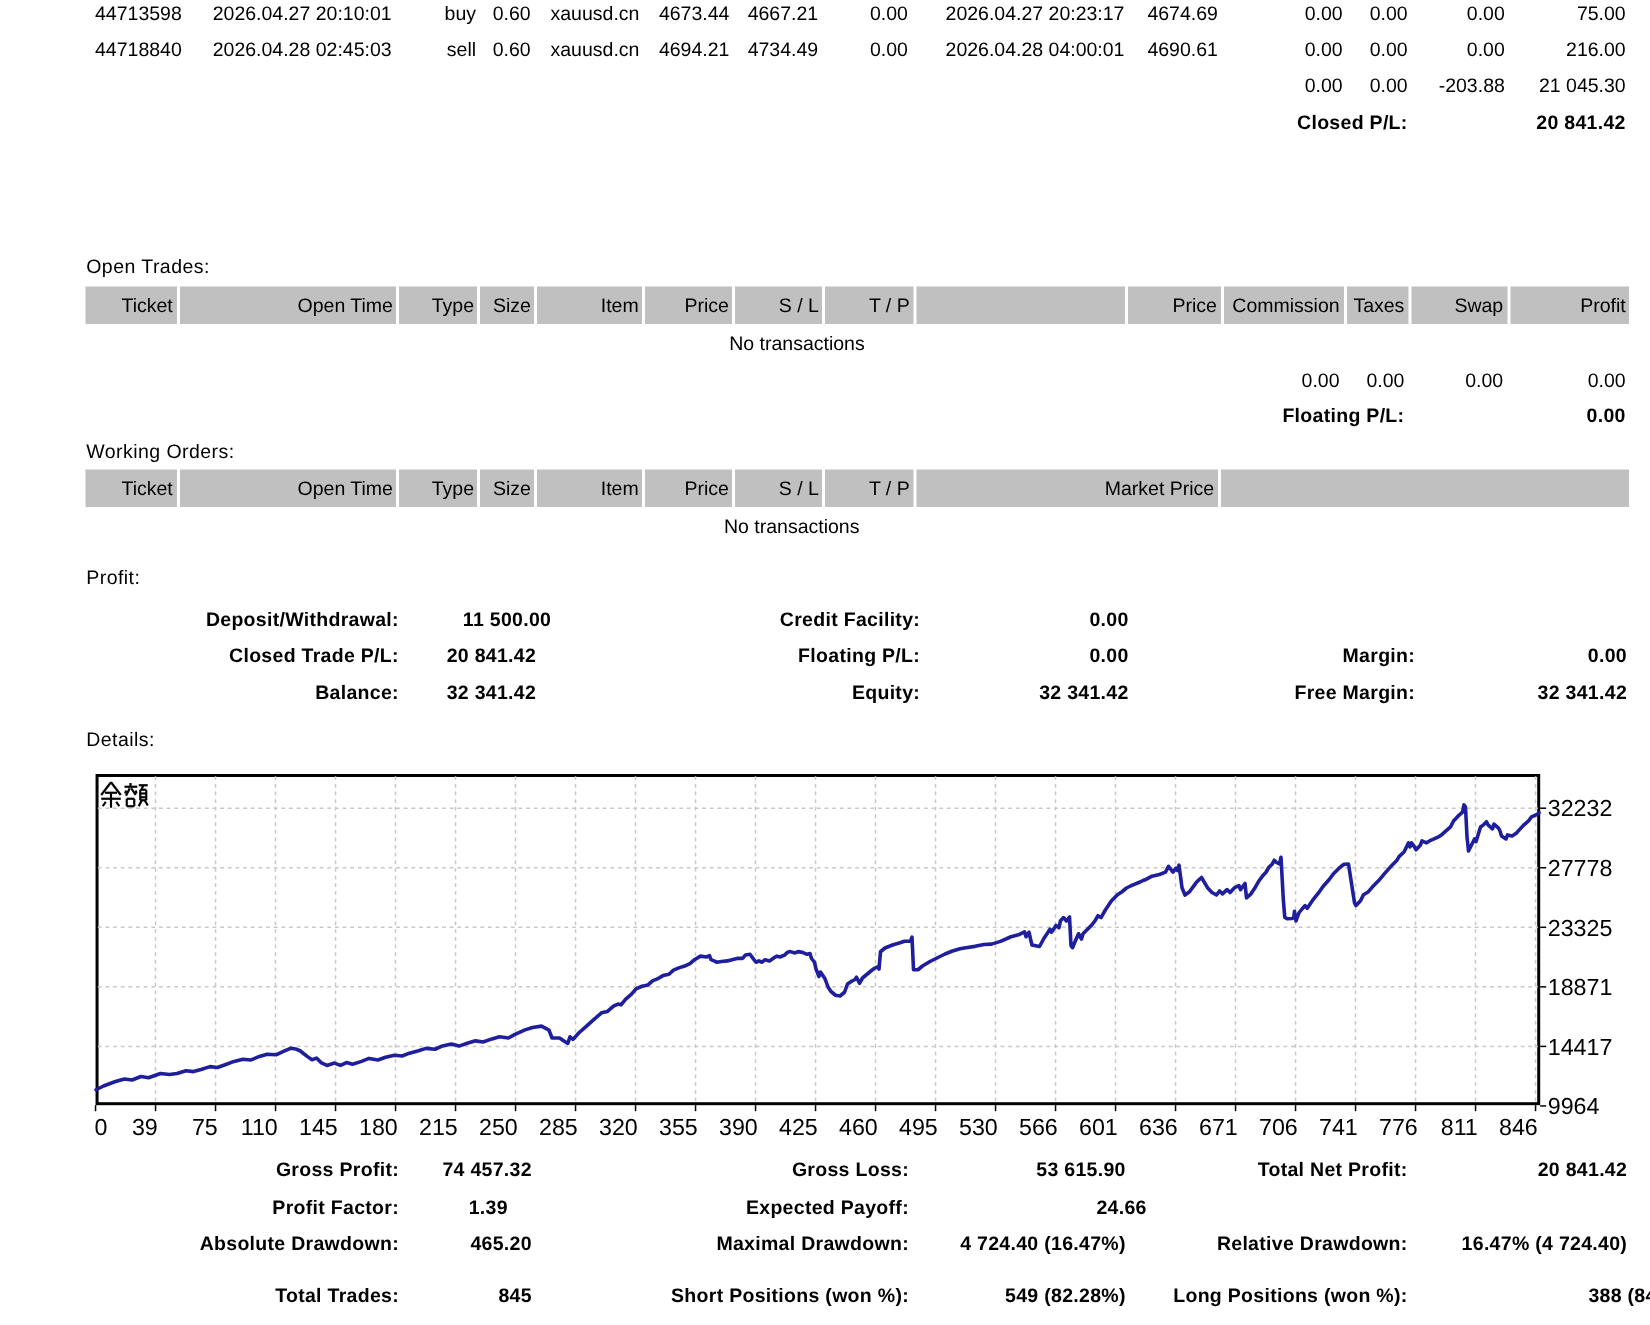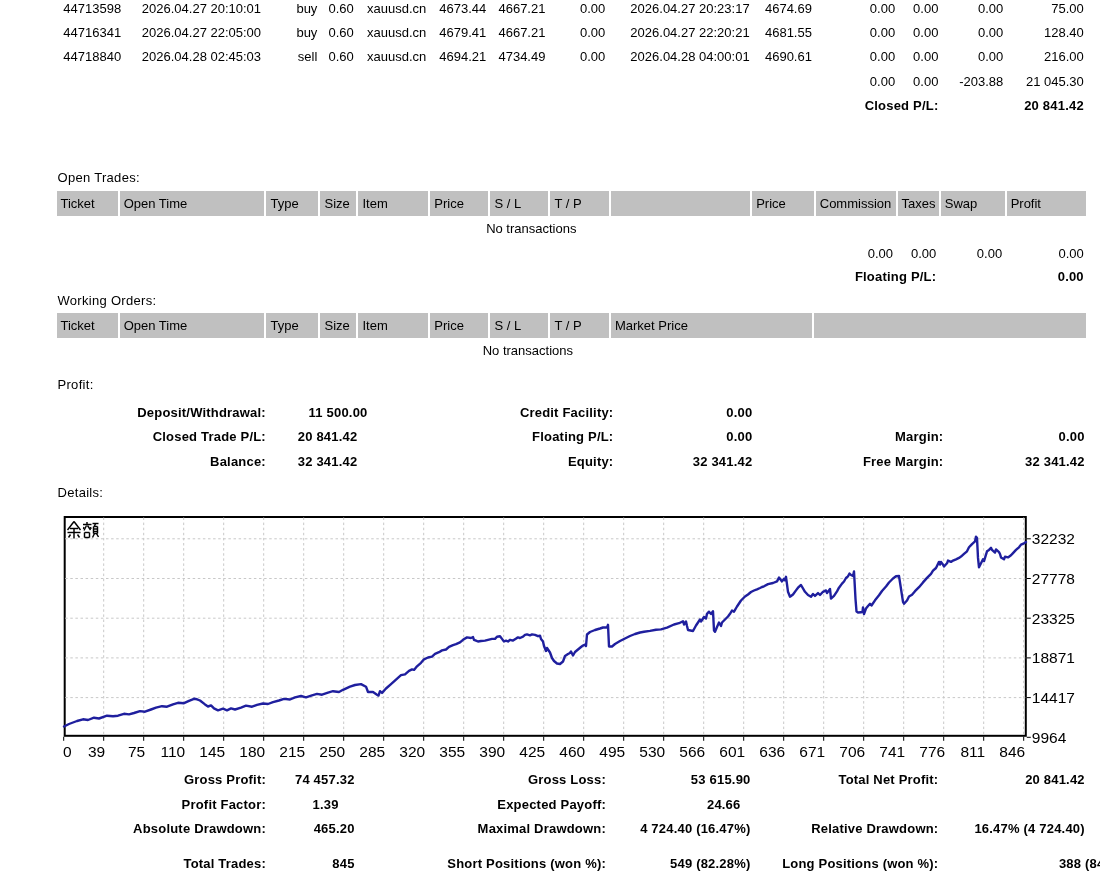--- a/index.html
+++ b/index.html
@@ -1,19 +1,19 @@
 <!DOCTYPE html>
 <html><head><meta charset="utf-8"><title>Statement</title><style>
 * { margin:0; padding:0; box-sizing:border-box; }
 html,body { width:1100px; height:883px; background:#fff; overflow:hidden; }
 body { position:relative; font-family:"Liberation Sans",sans-serif; font-size:13px; color:#000; }
 .abs { position:absolute; }
 table { border-collapse:separate; border-spacing:2px 1px; table-layout:fixed; position:absolute; left:54.5px; }
 td { height:23.4px; padding:0 2.5px 0 4px; text-align:right; white-space:nowrap; overflow:hidden; vertical-align:middle; }
-tr.h td { background:#c0c0c0; text-align:left; height:24.4px; }
+tr.h td { background:#c0c0c0; text-align:right; height:24.4px; }
 tr.g td { background:#e0e0e0; }
 tr.b td { font-weight:bold; letter-spacing:0.2px; }
 .lbl { position:absolute; left:57.5px; font-weight:normal; letter-spacing:0.3px; line-height:16px; }
 .srow { position:absolute; height:23.4px; line-height:23.4px; font-weight:bold; }
 .srow div { position:absolute; text-align:right; letter-spacing:0.2px; white-space:nowrap; }
 .gd { stroke:#c8c8c8; stroke-width:1; stroke-dasharray:2.5 2.6; fill:none; }
 .tk { stroke:#000; stroke-width:1; }
 .ct { font-family:"Liberation Sans",sans-serif; font-size:15.5px; fill:#000; }
 </style></head><body>
 
@@ -43,36 +43,20 @@
         <td>xauusd.cn</td>
         <td>4673.44</td>
         <td>4667.21</td>
         <td>0.00</td>
         <td>2026.04.27 20:23:17</td>
         <td>4674.69</td>
         <td>0.00</td>
         <td>0.00</td>
         <td>0.00</td>
         <td>75.00</td>
-      </tr>
-      <tr>
-        <td>44716341</td>
-        <td>2026.04.27 22:05:00</td>
-        <td>buy</td>
-        <td>0.60</td>
-        <td>xauusd.cn</td>
-        <td>4679.41</td>
-        <td>4667.21</td>
-        <td>0.00</td>
-        <td>2026.04.27 22:20:21</td>
-        <td>4681.55</td>
-        <td>0.00</td>
-        <td>0.00</td>
-        <td>0.00</td>
-        <td>128.40</td>
       </tr>
       <tr>
         <td>44718840</td>
         <td>2026.04.28 02:45:03</td>
         <td>sell</td>
         <td>0.60</td>
         <td>xauusd.cn</td>
         <td>4694.21</td>
         <td>4734.49</td>
         <td>0.00</td>
@@ -339,21 +323,21 @@
     <div style="left:266.0px;width:88.6px">74&nbsp;457.32</div>
     <div style="left:354.6px;width:251.4px">Gross Loss:</div>
     <div style="left:606.0px;width:144.5px">53&nbsp;615.90</div>
     <div style="left:750.5px;width:187.9px">Total Net Profit:</div>
     <div style="left:938.4px;width:146.4px">20&nbsp;841.42</div>
   </div>
 <div class="srow" style="top:792.7px">
     <div style="left:56.5px;width:209.5px">Profit Factor:</div>
     <div style="left:250px;width:88.6px">1.39</div>
     <div style="left:354.6px;width:251.4px">Expected Payoff:</div>
-    <div style="left:596px;width:144.5px">24.66</div>
+    <div style="left:620px;width:144.5px">24.66</div>
     <div style="left:750.5px;width:187.9px"></div>
     <div style="left:938.4px;width:146.4px"></div>
   </div>
 <div class="srow" style="top:817.1px">
     <div style="left:56.5px;width:209.5px">Absolute Drawdown:</div>
     <div style="left:266.0px;width:88.6px">465.20</div>
     <div style="left:354.6px;width:251.4px">Maximal Drawdown:</div>
     <div style="left:606.0px;width:144.5px">4&nbsp;724.40 (16.47%)</div>
     <div style="left:750.5px;width:187.9px">Relative Drawdown:</div>
     <div style="left:938.4px;width:146.4px">16.47% (4&nbsp;724.40)</div>

